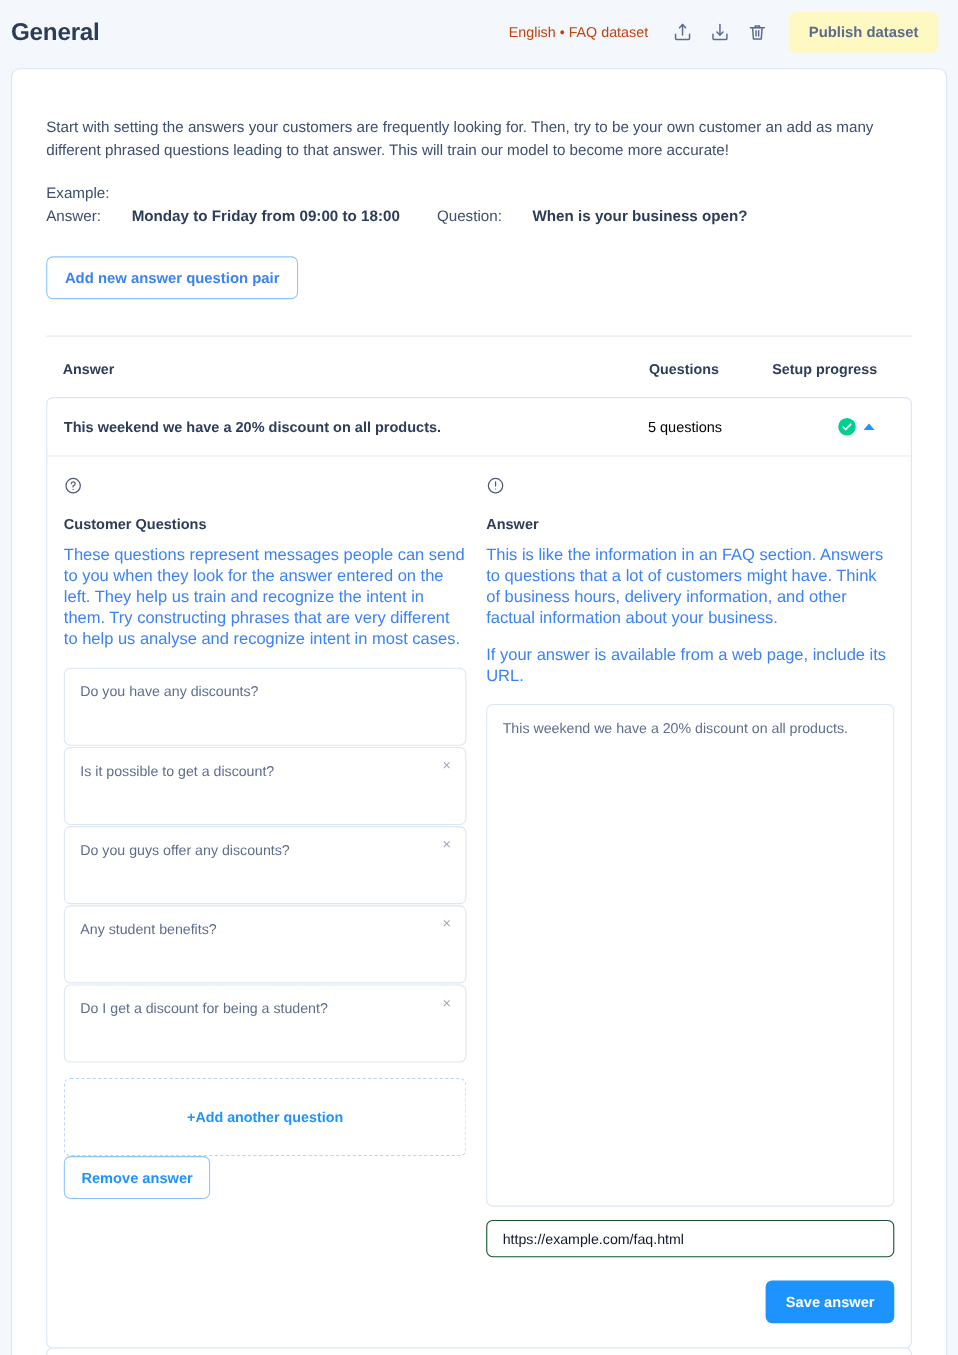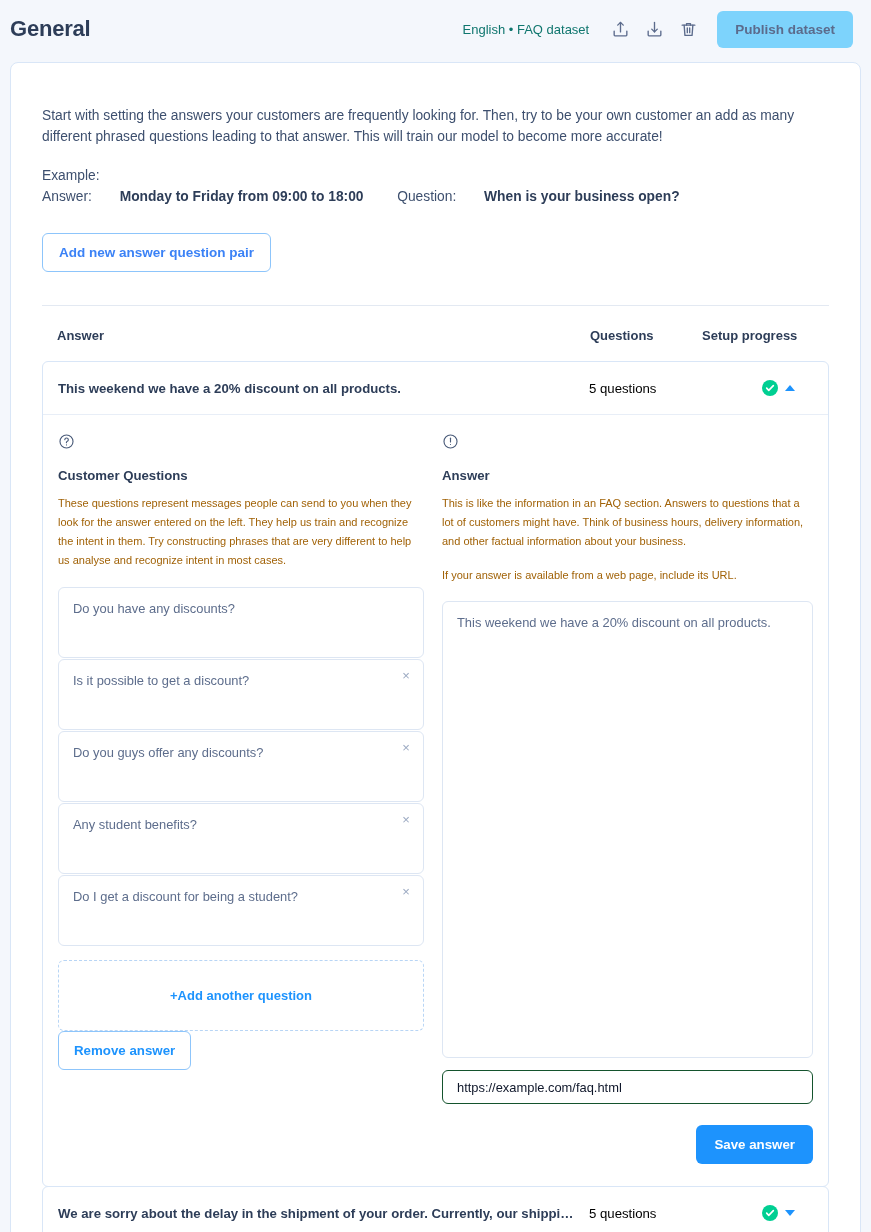--- a/index.html
+++ b/index.html
@@ -27,35 +27,35 @@
     letter-spacing: -0.2px;
   }
   .topbar-right {
     margin-left: auto;
     display: flex;
     align-items: center;
     gap: 0px;
   }
   .dataset-meta {
     font-size: 13px;
-    color: #0f766e;
+    color: #c2410c;
     margin-right: 14px;
     white-space: nowrap;
     margin-left: 32px;
   }
   .icon-btn {
     width: 34px; height: 34px;
     display: flex; align-items: center; justify-content: center;
     border: none; background: transparent; cursor: pointer;
     color: #5b6b8c;
   }
   .icon-btn svg { display: block; }
   .publish-btn {
     margin-left: 12px;
-    background: #7dd3fc;
+    background: #fef9c3;
     color: #5b6b8c;
     font-size: 13.5px;
     font-weight: 600;
     border: none;
     border-radius: 6px;
     padding: 11px 18px;
     cursor: pointer;
     white-space: nowrap;
   }
 
@@ -171,21 +171,21 @@
   }
   .col-left { width: 366px; flex: 0 0 366px; }
   .col-right { flex: 1 1 auto; }
 
   .hint-icon { color: #4a5b79; margin-bottom: 14px; display: block; }
   .hint-title {
     font-size: 13.2px; font-weight: 700; color: #2d3d58;
     margin-bottom: 11px;
   }
   .hint-text {
-    font-size: 11px; line-height: 19px; color: #a16207;
+    font-size: 15px; line-height: 19px; color: #3b82f6;
   }
   .hint-text + .hint-text { margin-top: 15px; }
 
   .qbox {
     position: relative;
     margin-top: 1px;
     border: 1px solid #dde6f3;
     border-radius: 6px;
     background: #fff;
     height: 71px;

